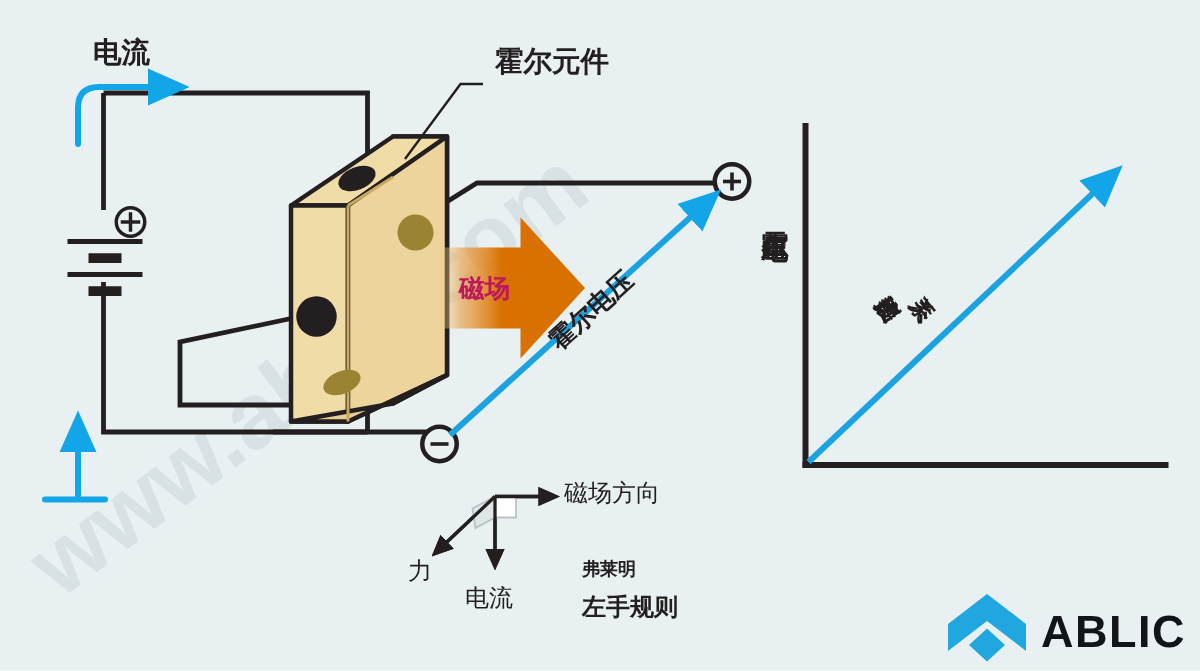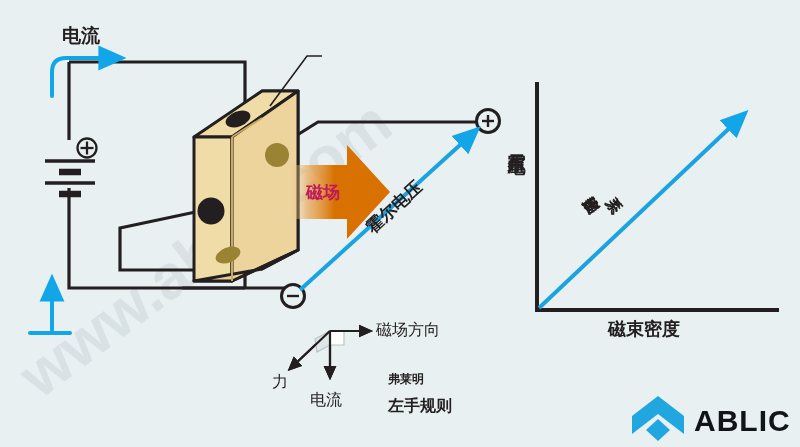--- a/index.html
+++ b/index.html
@@ -167,28 +167,28 @@
       <g fill="#21a7e0">
         <path d="M632,434 L632,416 L658,396 L684,416 L684,434 L658,414 Z"></path>
         <path d="M658,419 L670,430 L658,441 L646,430 Z"></path>
       </g>
       <text class="logo-text" x="694" y="431">ABLIC</text>
     </g>
   </svg>
 
   <div class="lbl" style="left:62px; top:24px; font-size:19px;">电流</div>
 
+  <div class="lbl" style="left:330px; top:30px; font-size:19px;">霍尔元件</div>
 
   <div class="lbl" style="left:306px; top:182px; font-size:17px; color:#be185d;">磁场</div>
 
   <div class="lbl" style="left:362px; top:222px; font-size:17px; transform:rotate(-42deg); transform-origin:left top;">霍尔电压</div>
 
   <div class="lbl" style="left:505px; top:140px; font-size:18px; writing-mode:vertical-rl; text-orientation:upright; letter-spacing:1px;">霍尔电压</div>
 
-  <div class="lbl" style="left:608px; top:318px; font-size:18px;">磁束密度</div>
 
   <div class="lbl" style="left:602px; top:186px; font-size:15px; transform:rotate(55deg); transform-origin:left top; writing-mode:vertical-rl; text-orientation:upright;">直接比例</div>
 
   <div class="lbl" style="left:625px; top:186px; font-size:15px; transform:rotate(55deg); transform-origin:left top; writing-mode:vertical-rl; text-orientation:upright;">关系</div>
 
   <div class="lbl plain" style="left:272px; top:372px; font-size:16px;">力</div>
 
   <div class="lbl plain" style="left:376px; top:320px; font-size:16px;">磁场方向</div>
 
   <div class="lbl plain" style="left:310px; top:390px; font-size:16px;">电流</div>

